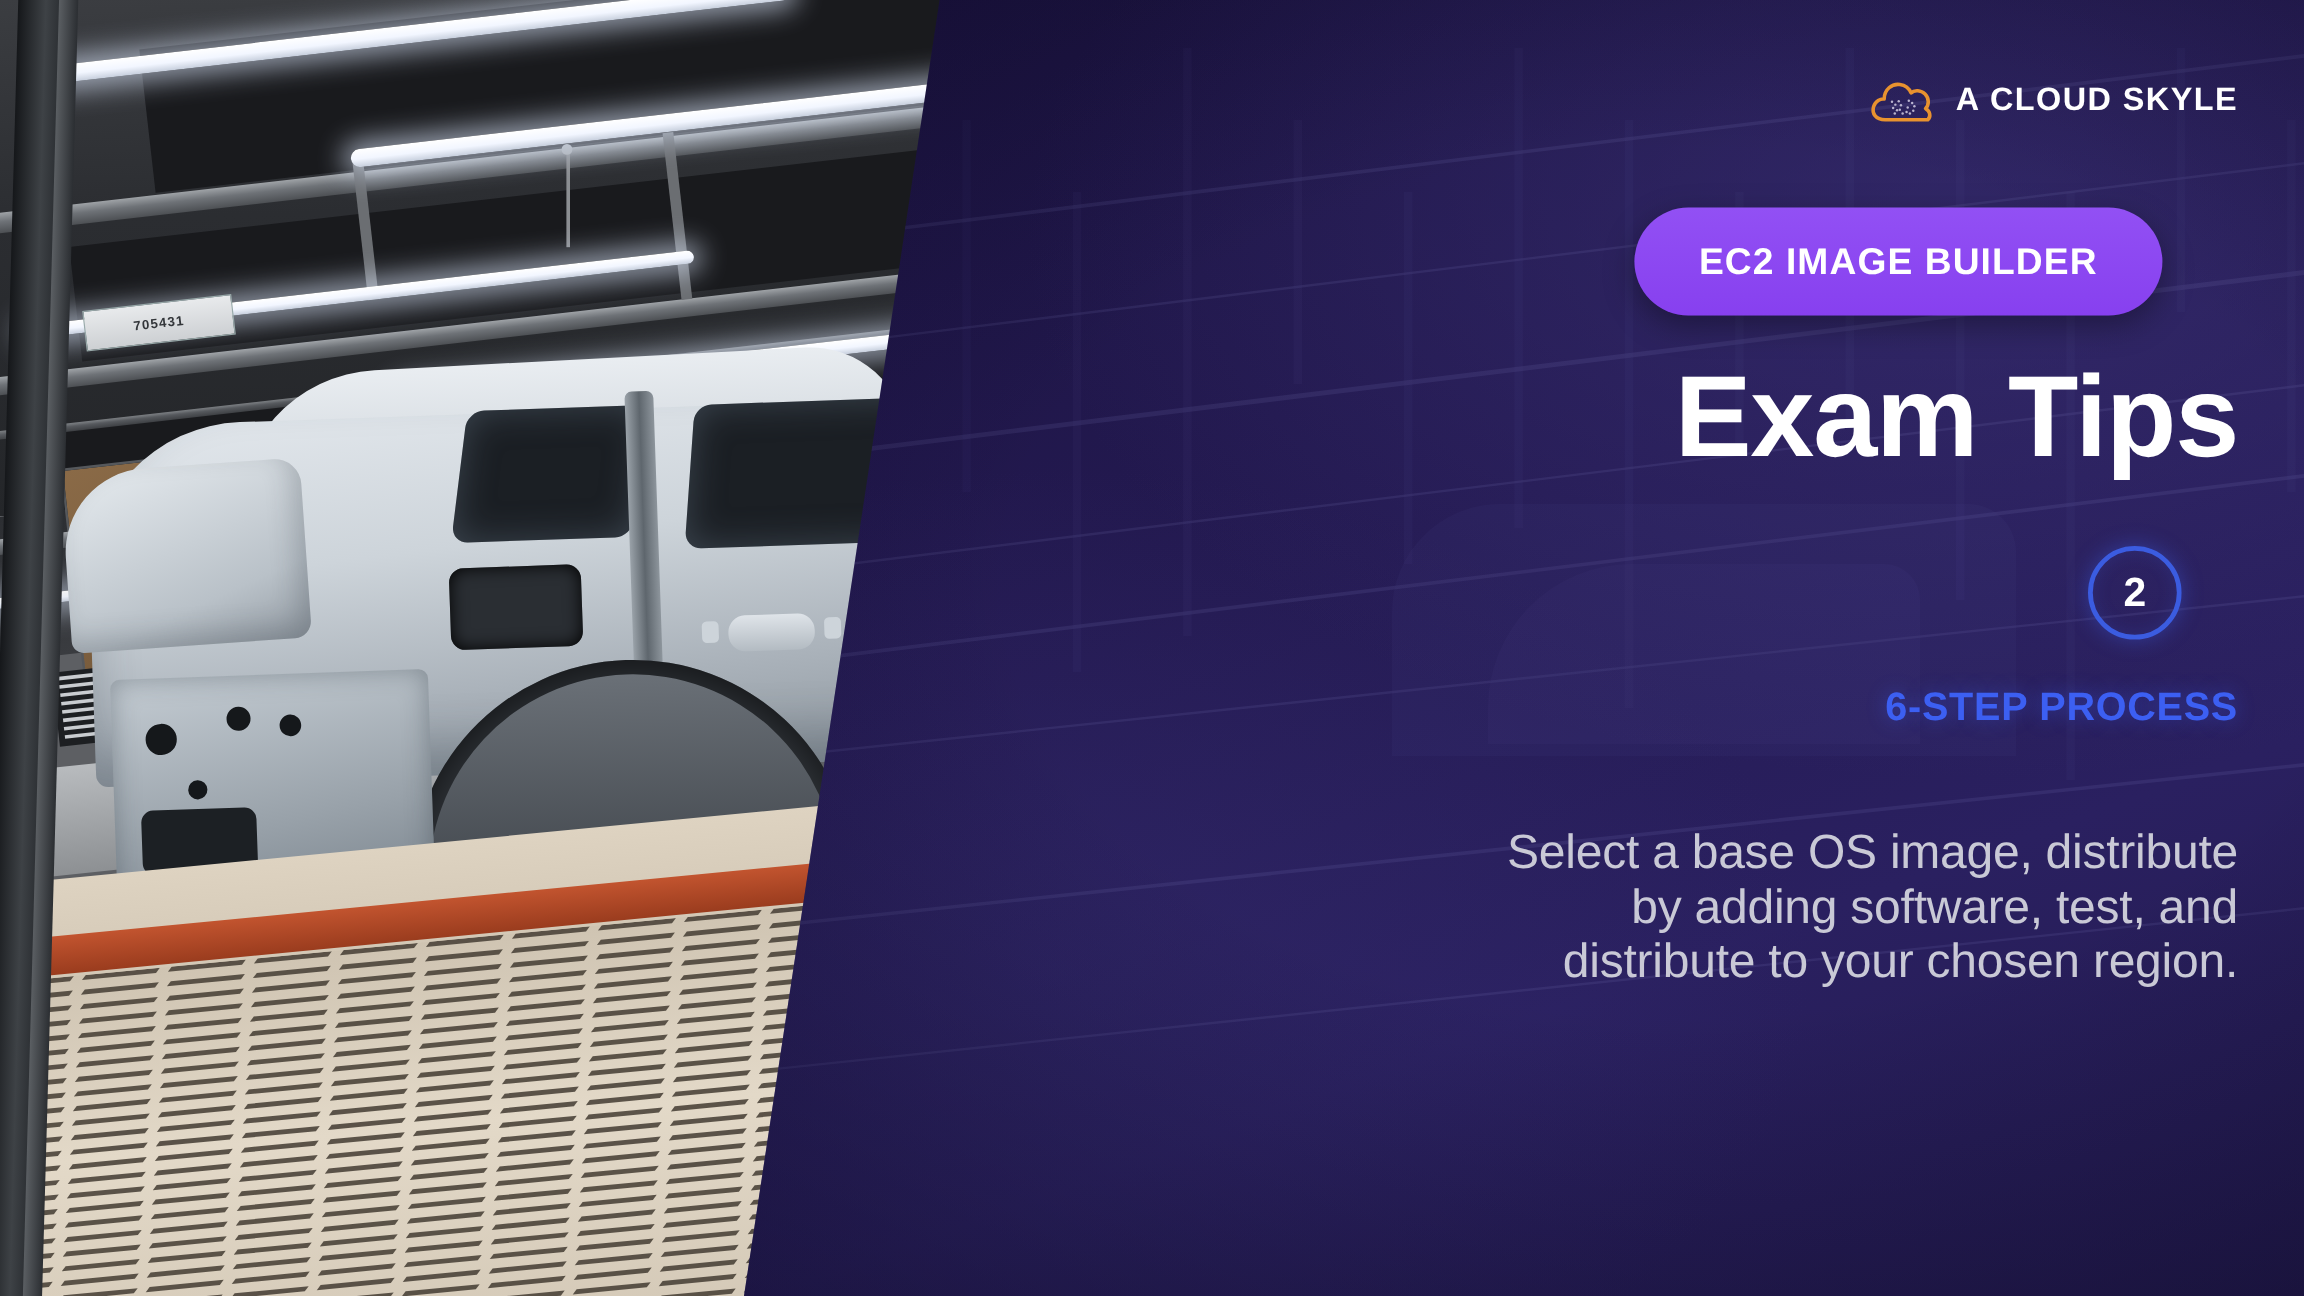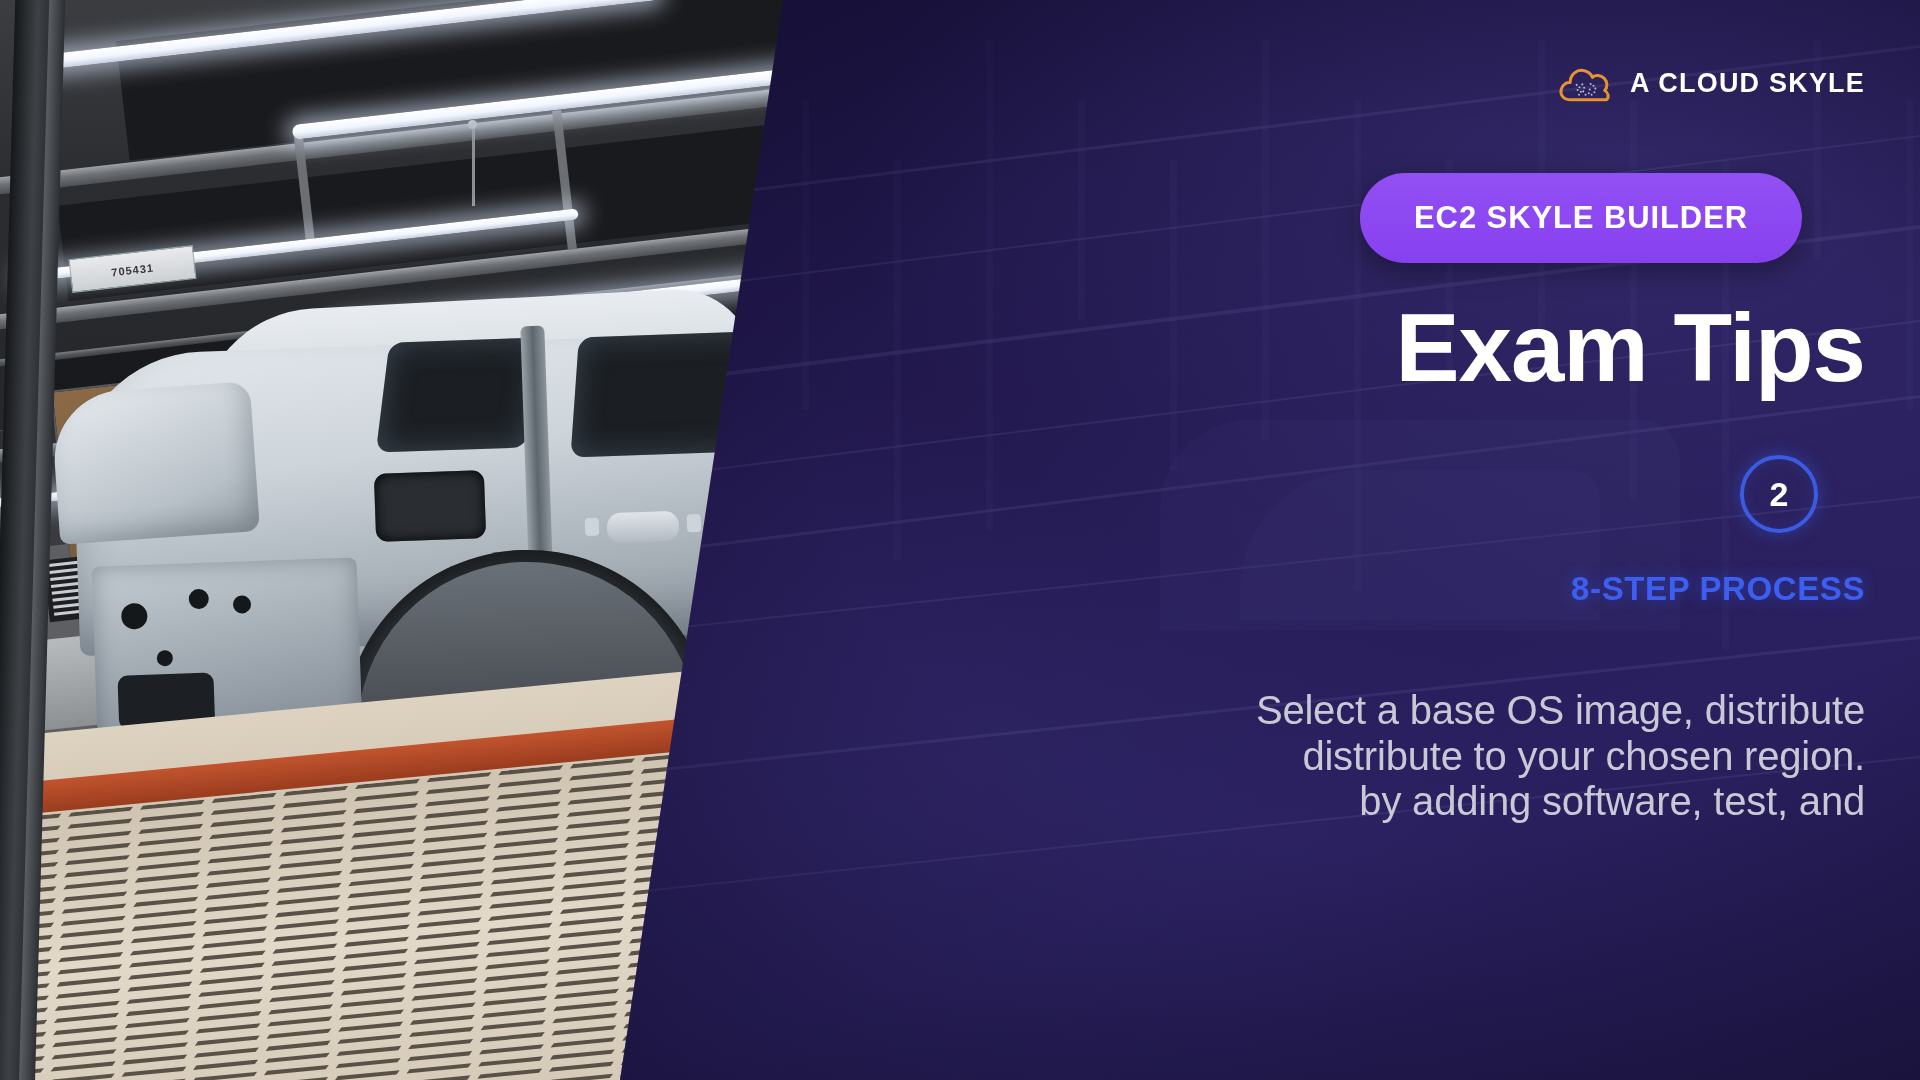--- a/index.html
+++ b/index.html
@@ -769,30 +769,30 @@
             <circle cx="36" cy="34.5" r="1.1"></circle>
               <circle cx="34" cy="29" r="1.1"></circle>
             <circle cx="33" cy="33" r="1.1"></circle>
           </g>
         </svg>
       </div>
       <div class="name">A CLOUD SKYLE</div>
     </div>
 
     <div class="pill">
-      <span>EC2 SKYLE BUILDER</span>
+      <span>EC2 IMAGE BUILDER</span>
     </div>
 
     <div class="title">Exam Tips</div>
 
     <div class="badge">
       <span>2</span>
     </div>
 
-    <div class="step">8-STEP PROCESS</div>
+    <div class="step">6-STEP PROCESS</div>
 
     <div class="body">
       <p>Select a base OS image, distribute</p>
+      <p>by adding software, test, and</p>
       <p>distribute to your chosen region.</p>
-      <p>by adding software, test, and</p>
     </div>
   </div>
 </div>
 
 </body></html>

